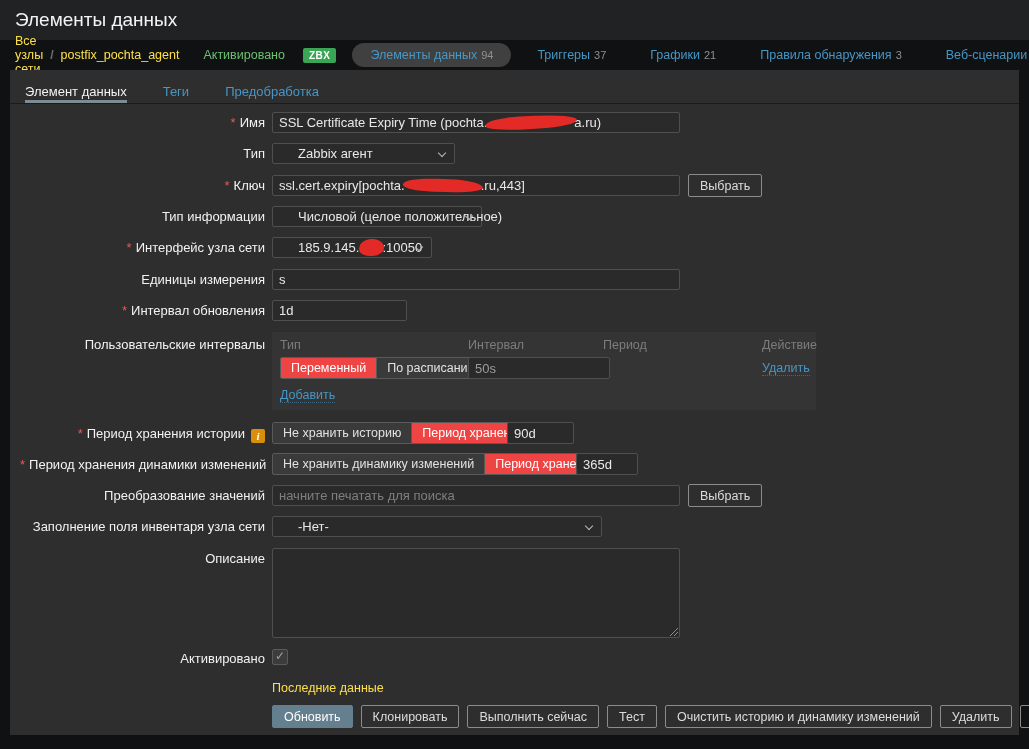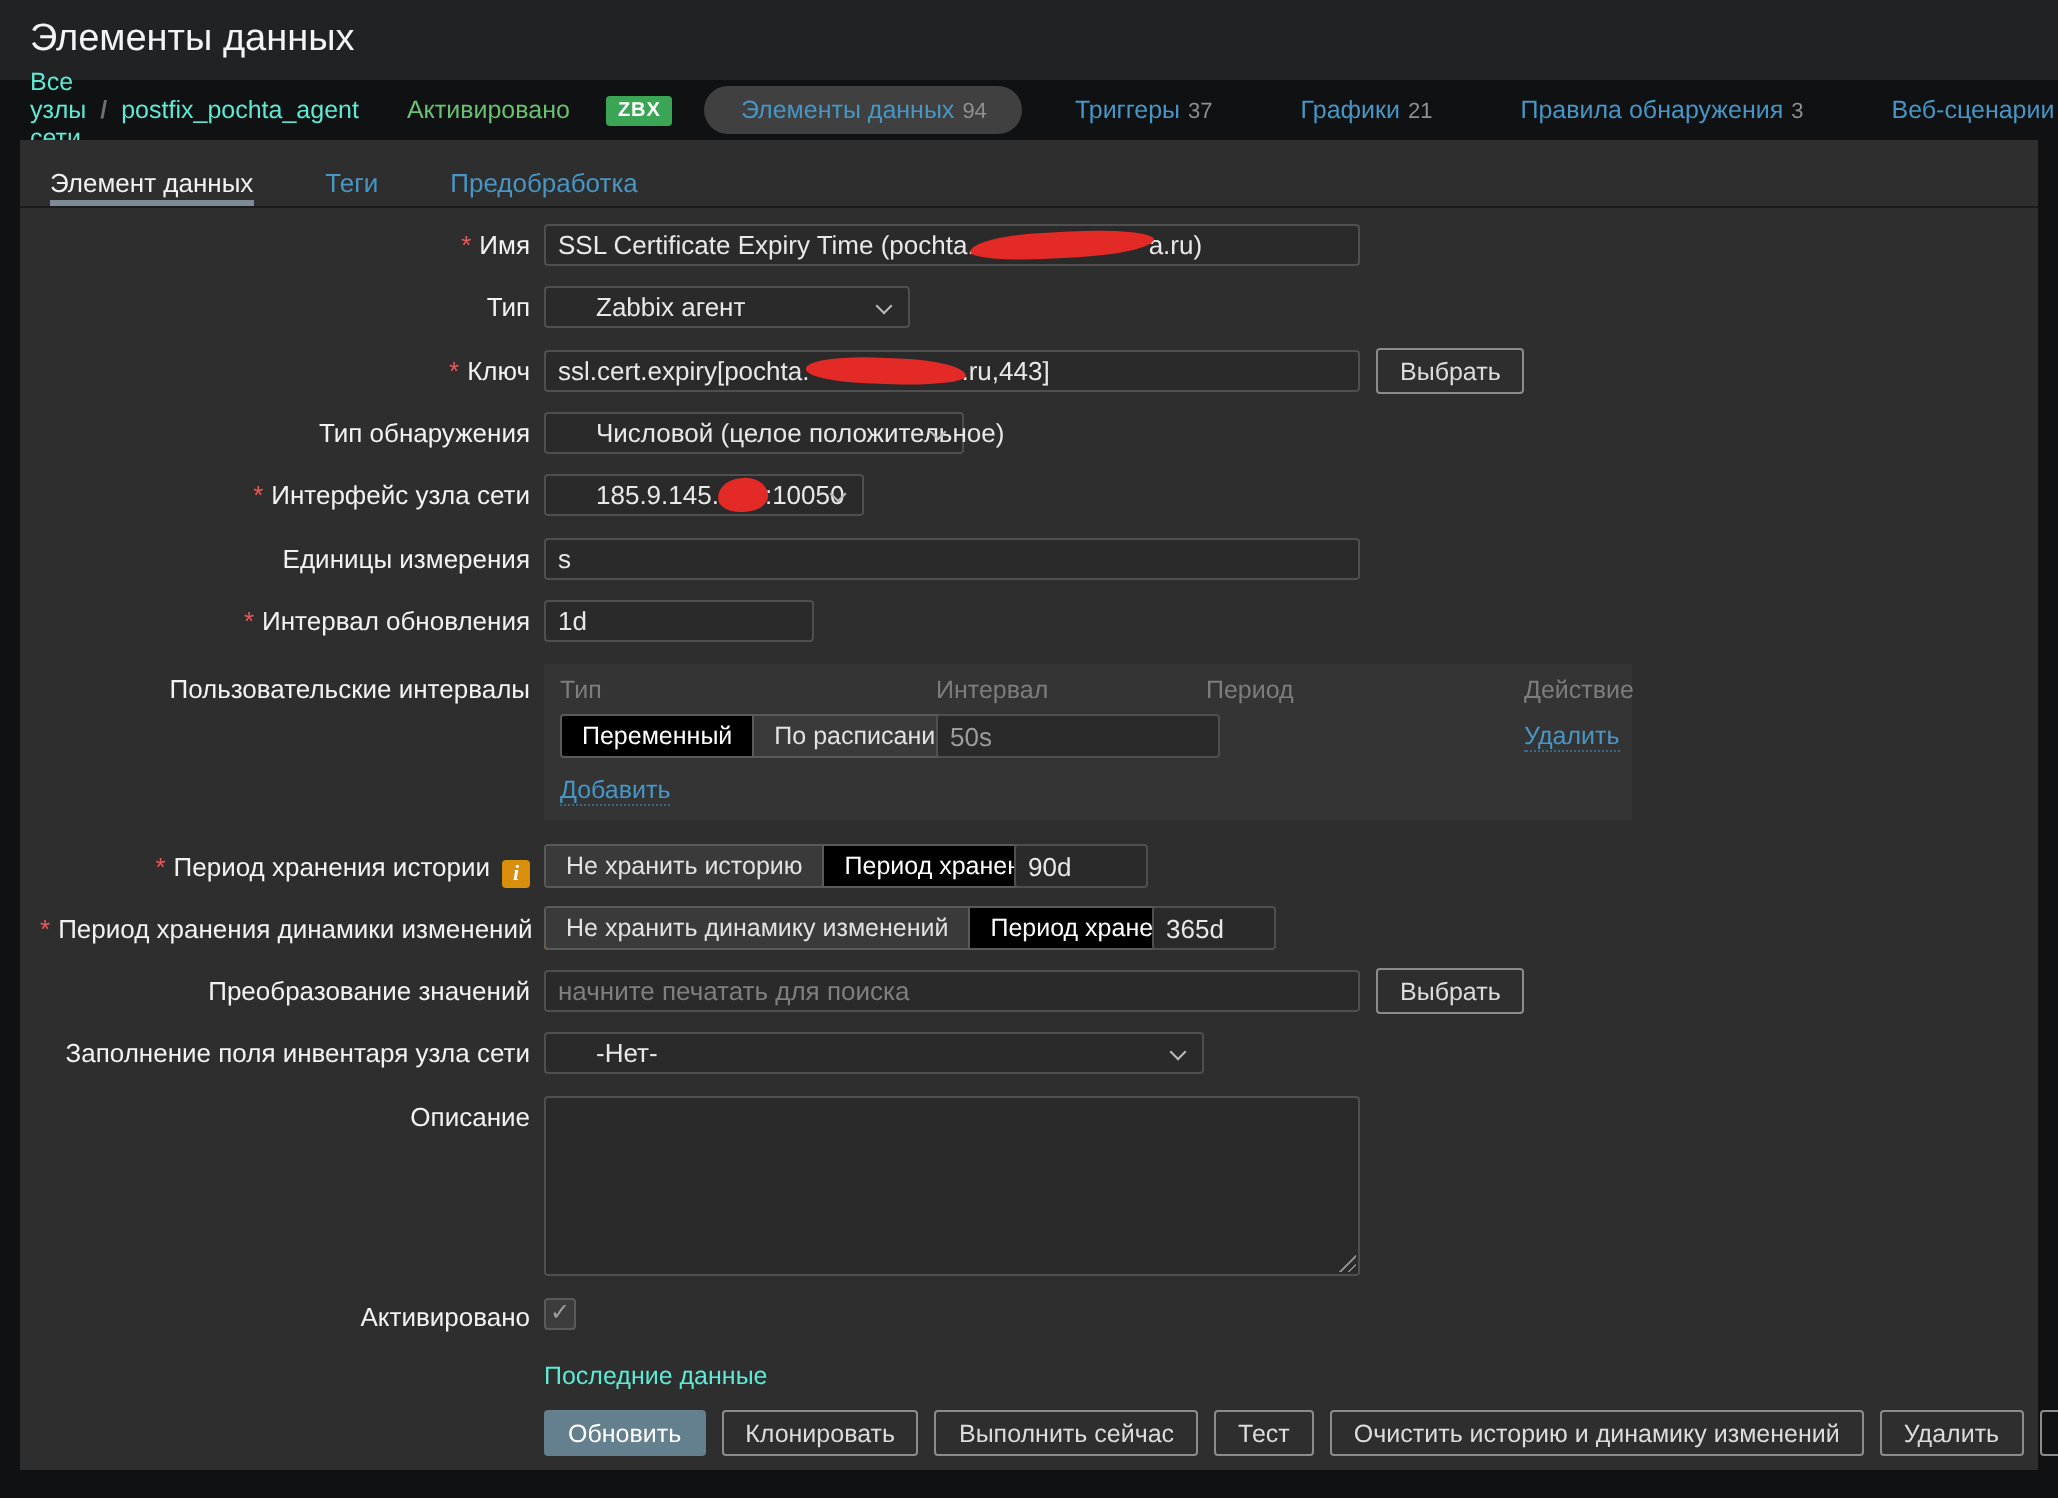--- a/index.html
+++ b/index.html
@@ -3,21 +3,21 @@
 <meta charset="utf-8">
 <style>
   * { margin:0; padding:0; box-sizing:border-box; }
   body { background:#101113; font-family:"Liberation Sans", sans-serif; }
   .page { position:relative; width:1029px; height:749px; background:#101113; overflow:hidden; color:#f2f2f2; }
 
   .titlebar { position:absolute; left:0; top:0; width:100%; height:40px; background:#212224; }
   .page-title { position:absolute; left:15px; top:9px; font-size:19px; color:#f4f4f4; }
 
   .navbar { position:absolute; left:0; top:40px; width:100%; height:30px; display:flex; align-items:center; font-size:12.5px; }
-  a.link, .link { color:#5eead4; text-decoration:none; cursor:pointer; }
+  a.link, .link { color:#fde047; text-decoration:none; cursor:pointer; }
   .crumb-sep { color:#6f6f6f; margin:0 7px; font-weight:bold; }
   .crumbs { margin-left:15px; display:flex; align-items:center; }
   .status-green { color:#6bc172; margin-left:24px; }
   .zbx-badge { margin-left:18px; background:#3aa655; color:#fff; font-size:10px; font-weight:bold; padding:2px 6px; border-radius:2px; letter-spacing:.5px; }
   .navitems { display:flex; align-items:center; margin-left:16px; }
   .navitem { color:#4796c4; padding:5px 18px; border-radius:12px; margin-right:8px; white-space:nowrap; cursor:pointer; }
   .navitem .cnt { color:#8f8f8f; margin-left:4px; font-size:11px; }
   .navitem.active { background:#404040; }
 
   .panel { position:absolute; left:10px; top:70px; width:1009px; height:665px; background:#2e2e2e; }
@@ -41,21 +41,21 @@
   .chev { position:absolute; right:9px; top:6px; width:6px; height:6px; border-right:1.5px solid #bbb; border-bottom:1.5px solid #bbb; transform:rotate(45deg); }
 
   .redact { display:inline-block; background:#e42a26; position:relative; z-index:2; }
   .r-name { width:92px; height:13px; border-radius:45% 55% 50% 50% / 70% 55% 65% 50%; transform:rotate(-3deg); margin:0 -3px 0 -2px; }
   .r-key  { width:80px; height:13px; border-radius:50% 50% 55% 45% / 60% 70% 50% 55%; transform:rotate(2deg); margin:0 -2px; }
   .r-iface{ width:25px; height:17px; border-radius:50% 50% 45% 55% / 55% 60% 45% 45%; transform:rotate(-6deg); margin:0 -2px 0 0; }
 
   .seg { position:absolute; display:flex; border:1px solid #5a5a5a; border-radius:2px; height:22px; overflow:hidden; font-size:12.5px; }
   .seg .opt { display:flex; align-items:center; padding:0 10px; background:#3a3a3a; color:#e2e2e2; border-right:1px solid #5a5a5a; white-space:nowrap; cursor:pointer; }
   .seg .opt:last-child { border-right:none; }
-  .seg .opt.sel { background:#000000; color:#fff;text-align:center; }
+  .seg .opt.sel { background:#ef4444; color:#fff;text-align:center; }
 
   .ci-panel { position:absolute; left:262px; top:262px; width:544px; height:78px; background:#343434; }
   .ci-h { position:absolute; color:#7d7d7d; font-size:12.5px; }
   .dash-link { color:#4796c4; font-size:12.5px; text-decoration:none; border-bottom:1px dotted rgba(71,150,196,.55); cursor:pointer; white-space:nowrap; }
 
   .btn { height:23px; background:transparent; border:1px solid #8c8c8c; border-radius:2px; color:#dcdcdc; font-size:12.5px; font-family:"Liberation Sans", sans-serif; padding:0 11px; display:inline-flex; align-items:center; justify-content:center; cursor:pointer; white-space:nowrap; }
   .btn.primary { background:#647f8d; border-color:#647f8d; color:#fff; }
   .btn-row { position:absolute; left:262px; top:635px; display:flex; gap:8px; }
 
   .checkbox { position:absolute; width:16px; height:16px; background:#3c3c3c; border:1px solid #5a5a5a; border-radius:2px; cursor:pointer; }
@@ -104,21 +104,21 @@
     <div class="fld" style="left:262px; top:73px; width:183px;">
       <div class="divin select"><span>Zabbix агент</span><span class="chev"></span></div>
     </div>
 
     <div class="lbl" style="top:108px;"><span class="req">Ключ</span></div>
     <div class="fld" style="left:262px; top:105px; width:408px;">
       <div class="divin"><span>ssl.cert.expiry[pochta.</span><span class="redact r-key"></span><span>.ru,443]</span></div>
     </div>
     <button class="btn fld" style="left:678px; top:104px;">Выбрать</button>
 
-    <div class="lbl" style="top:139px;">Тип обнаружения</div>
+    <div class="lbl" style="top:139px;">Тип информации</div>
     <div class="fld" style="left:262px; top:136px; width:210px;">
       <div class="divin select"><span>Числовой (целое положительное)</span><span class="chev"></span></div>
     </div>
 
     <div class="lbl" style="top:170px;"><span class="req">Интерфейс узла сети</span></div>
     <div class="fld" style="left:262px; top:167px; width:160px;">
       <div class="divin select"><span>185.9.145.</span><span class="redact r-iface"></span><span>:10050</span><span class="chev"></span></div>
     </div>
 
     <div class="lbl" style="top:202px;">Единицы измерения</div>

